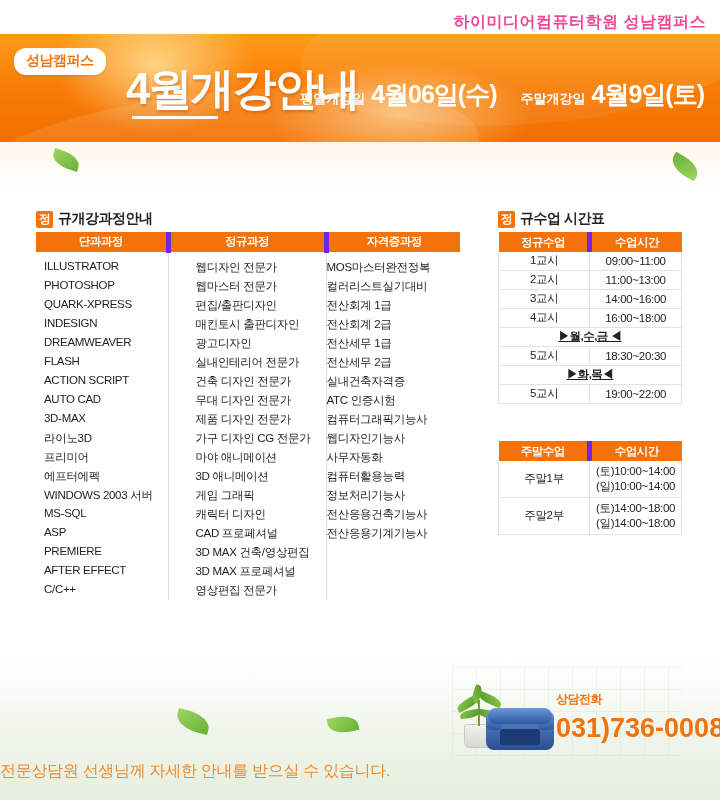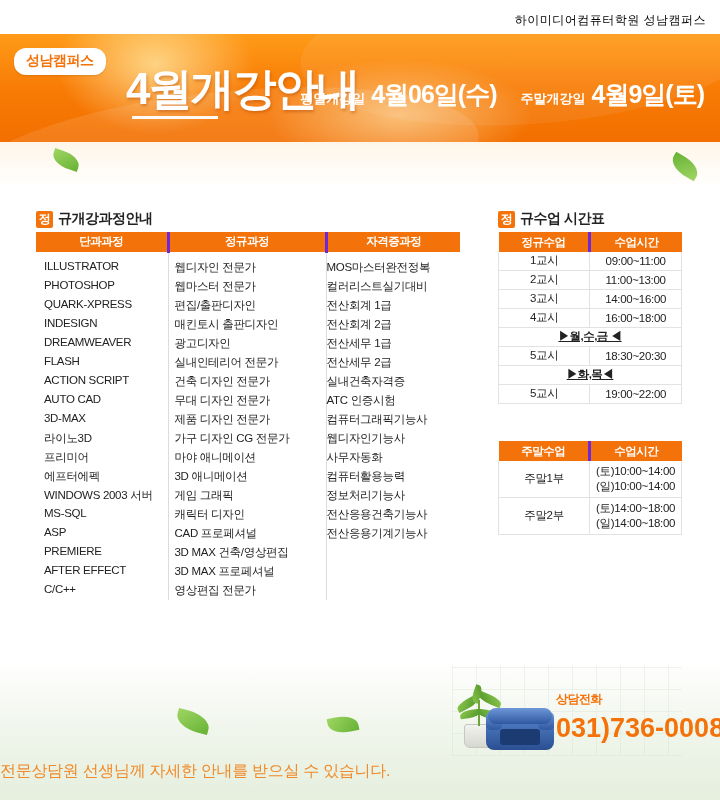--- a/index.html
+++ b/index.html
@@ -15,23 +15,23 @@
     position: relative;
     width: 720px; height: 800px;
     background: #ffffff;
     overflow: hidden;
   }
 
   
   .brand-line {
     position: absolute;
     top: 12px; right: 14px;
-    font-size: 12px;
-    font-weight: normal;
-    color: #000000;
+    font-size: 16px;
+    font-weight: bold;
+    color: #ec4899;
     letter-spacing: 0.5px;
   }
 
   
   .banner {
     position: absolute;
     left: 0; top: 34px;
     width: 720px; height: 108px;
     background: linear-gradient(180deg, #ff9b18 0%, #f87c06 50%, #f26f00 100%);
     overflow: hidden;
@@ -149,21 +149,21 @@
   }
 
   
   .tbl { position: absolute; border-collapse: collapse; }
   .tbl th {
     background: #f4720a;
     color: #ffffff;
     font-size: 11.5px;
     font-weight: bold;
     height: 20px;
-    border-right: 3px solid #6d28d9;
+    border-right: 5px solid #6d28d9;
     letter-spacing: -0.5px;
   }
   .tbl th:last-child { border-right: none; }
   .tbl td {
     font-size: 11.5px;
     color: #222;
     padding: 1px 0 2px 0;
     letter-spacing: -0.3px;
   }
 
@@ -172,21 +172,21 @@
   #course-table thead th { border-bottom: 1px solid #fff; }
   #course-table tbody td {
     vertical-align: top;
     padding-top: 2px;
     padding-bottom: 2px;
     border-right: 1px solid #dcdcdc;
     height: 17px;
   }
   #course-table tbody td:last-child { border-right: none; }
   #course-table tbody td.c1 { padding-left: 8px; width: 132px; }
-  #course-table tbody td.c2 { padding-left: 6px; width: 158px; }
+  #course-table tbody td.c2 { padding-left: 27px; width: 158px; }
   #course-table tbody td.c3 { padding-left: 0; width: 134px; }
   #course-table .spacer-row td { height: 6px; padding: 0; }
 
   
   #weekday-table { left: 498px; top: 232px; width: 184px; }
   #weekday-table th { width: 92px; }
   #weekday-table td {
     text-align: center;
     height: 18px;
     border: 1px solid #e2e2e2;

